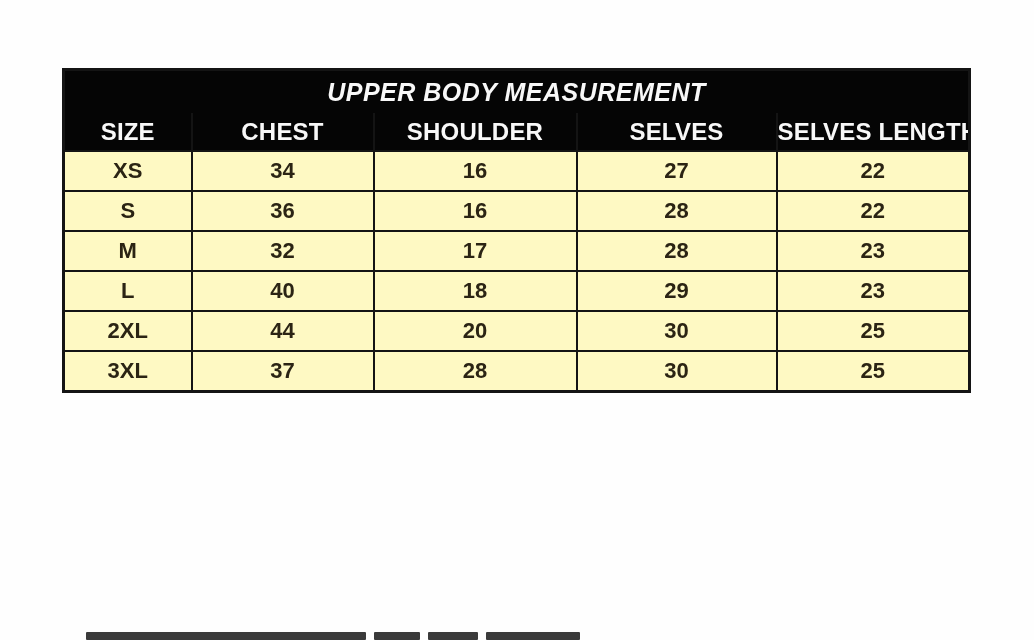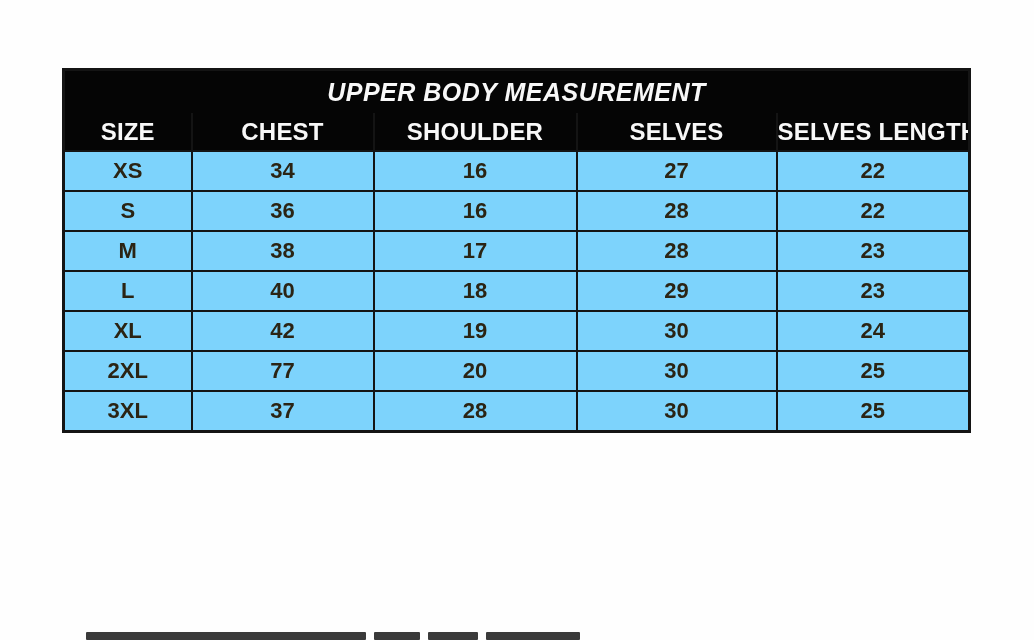--- a/index.html
+++ b/index.html
@@ -46,21 +46,21 @@
   tr.header-row th {
     background: #050505;
     color: #f8f8f8;
     height: 37px;
     font-size: 24px;
     font-weight: bold;
     border-top: none;
     letter-spacing: 0.2px;
   }
   tbody td {
-    background: #7dd3fc;
+    background: #fef9c3;
     color: #2b2414;
     height: 38px;
     font-size: 22px;
     font-weight: bold;
   }
   .bottom-edge {
     position: absolute;
     top: 632px;
     left: 0;
     width: 1034px;
@@ -113,42 +113,35 @@
       </tr>
       <tr>
         <td>S</td>
         <td>36</td>
         <td>16</td>
         <td>28</td>
         <td>22</td>
       </tr>
       <tr>
         <td>M</td>
-        <td>38</td>
+        <td>32</td>
         <td>17</td>
         <td>28</td>
         <td>23</td>
       </tr>
       <tr>
         <td>L</td>
         <td>40</td>
         <td>18</td>
         <td>29</td>
         <td>23</td>
       </tr>
       <tr>
-        <td>XL</td>
-        <td>42</td>
-        <td>19</td>
-        <td>30</td>
-        <td>24</td>
-      </tr>
-      <tr>
         <td>2XL</td>
-        <td>77</td>
+        <td>44</td>
         <td>20</td>
         <td>30</td>
         <td>25</td>
       </tr>
       <tr>
         <td>3XL</td>
         <td>37</td>
         <td>28</td>
         <td>30</td>
         <td>25</td>

